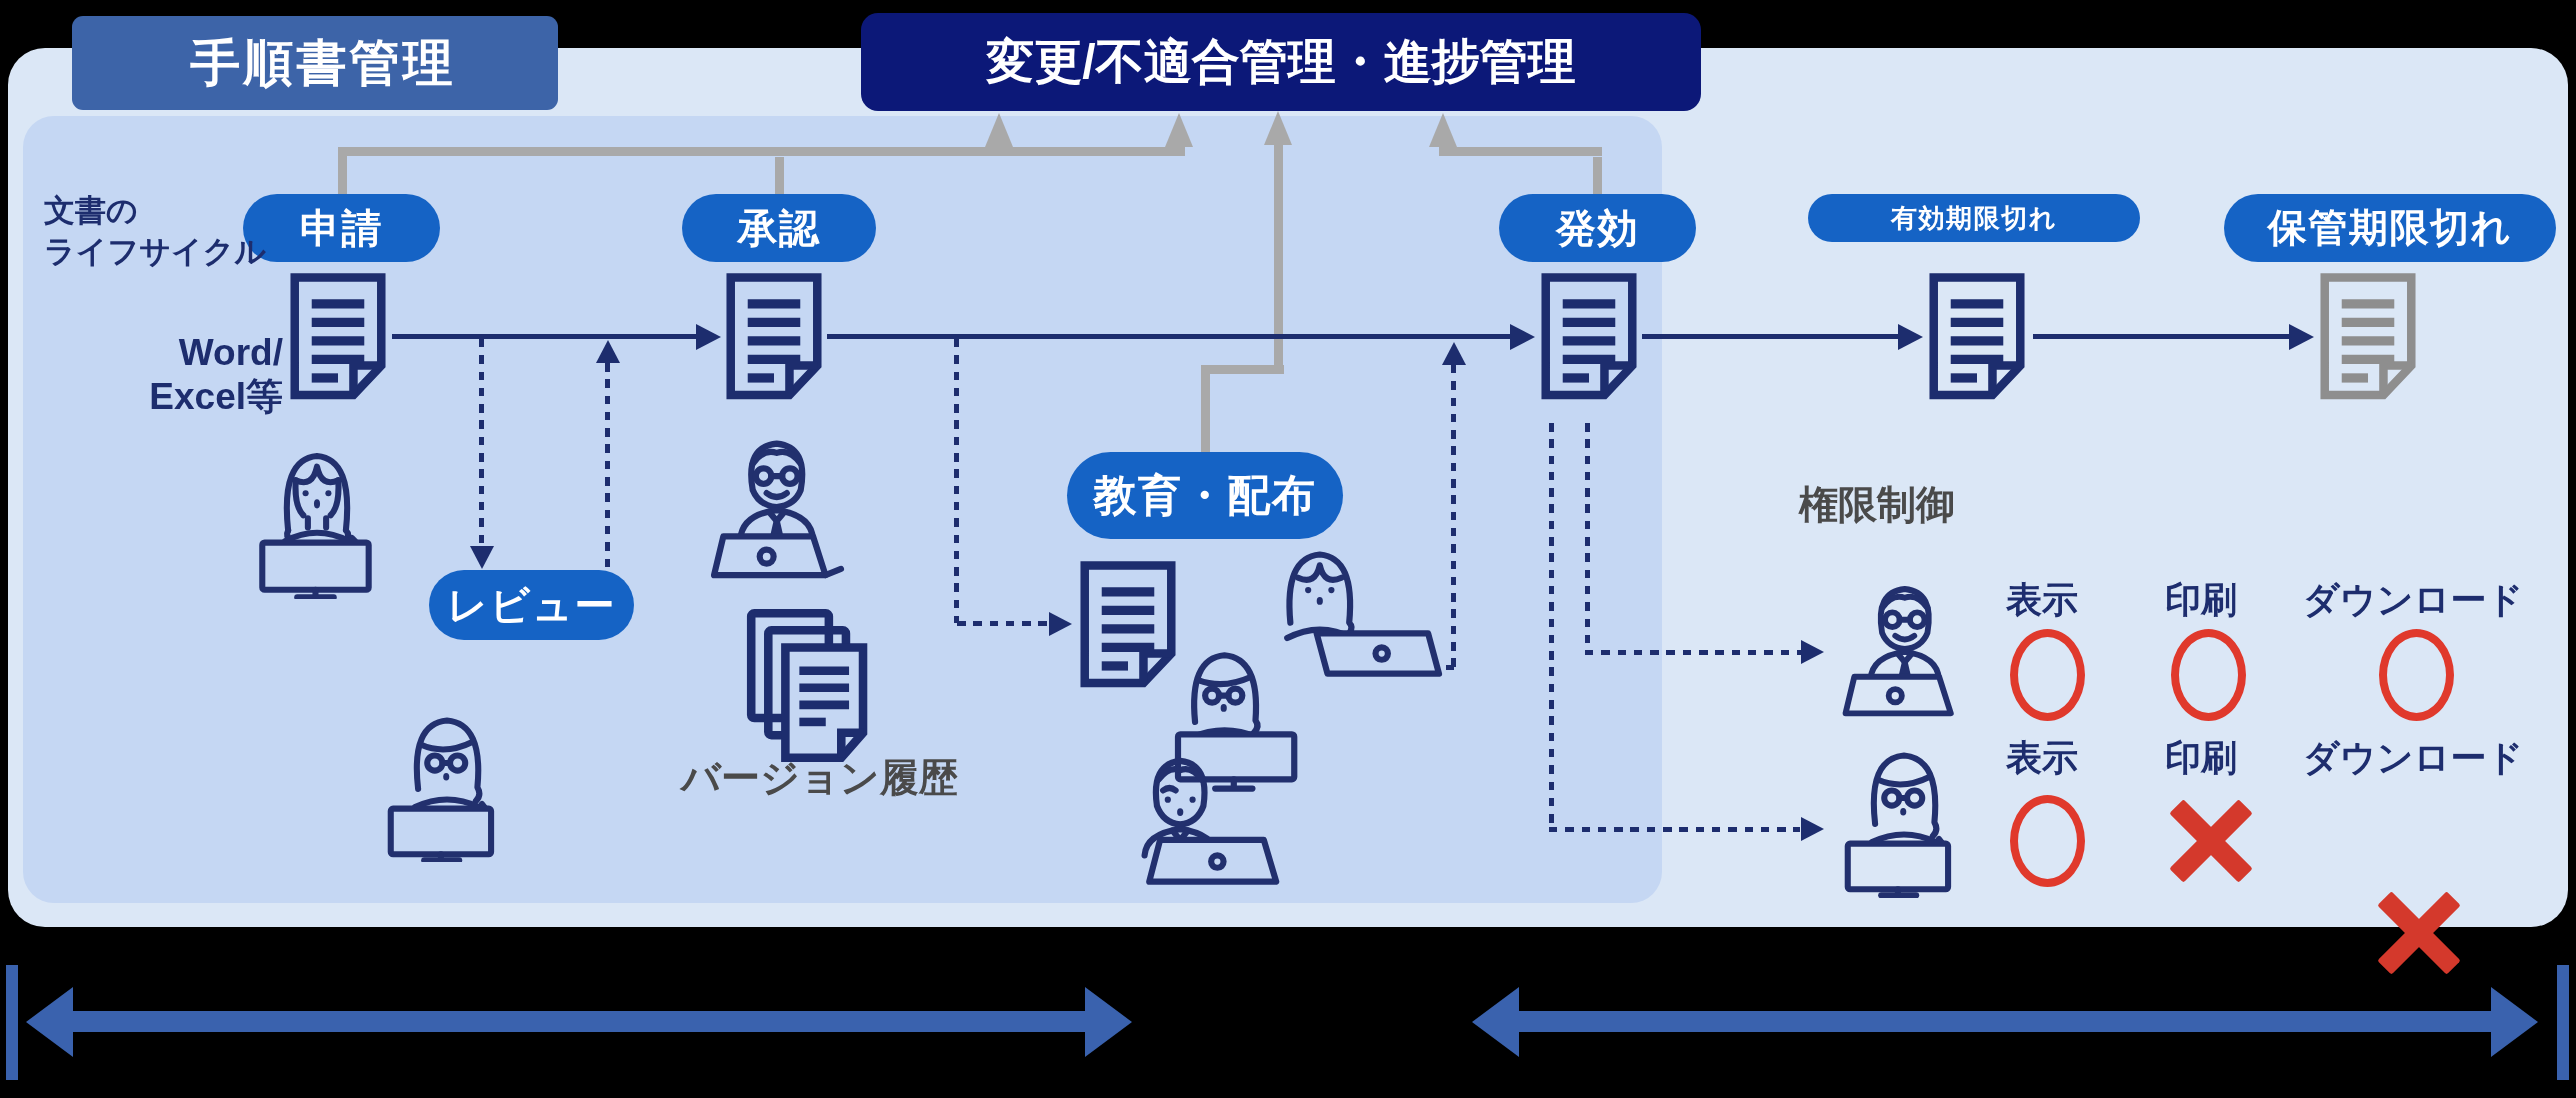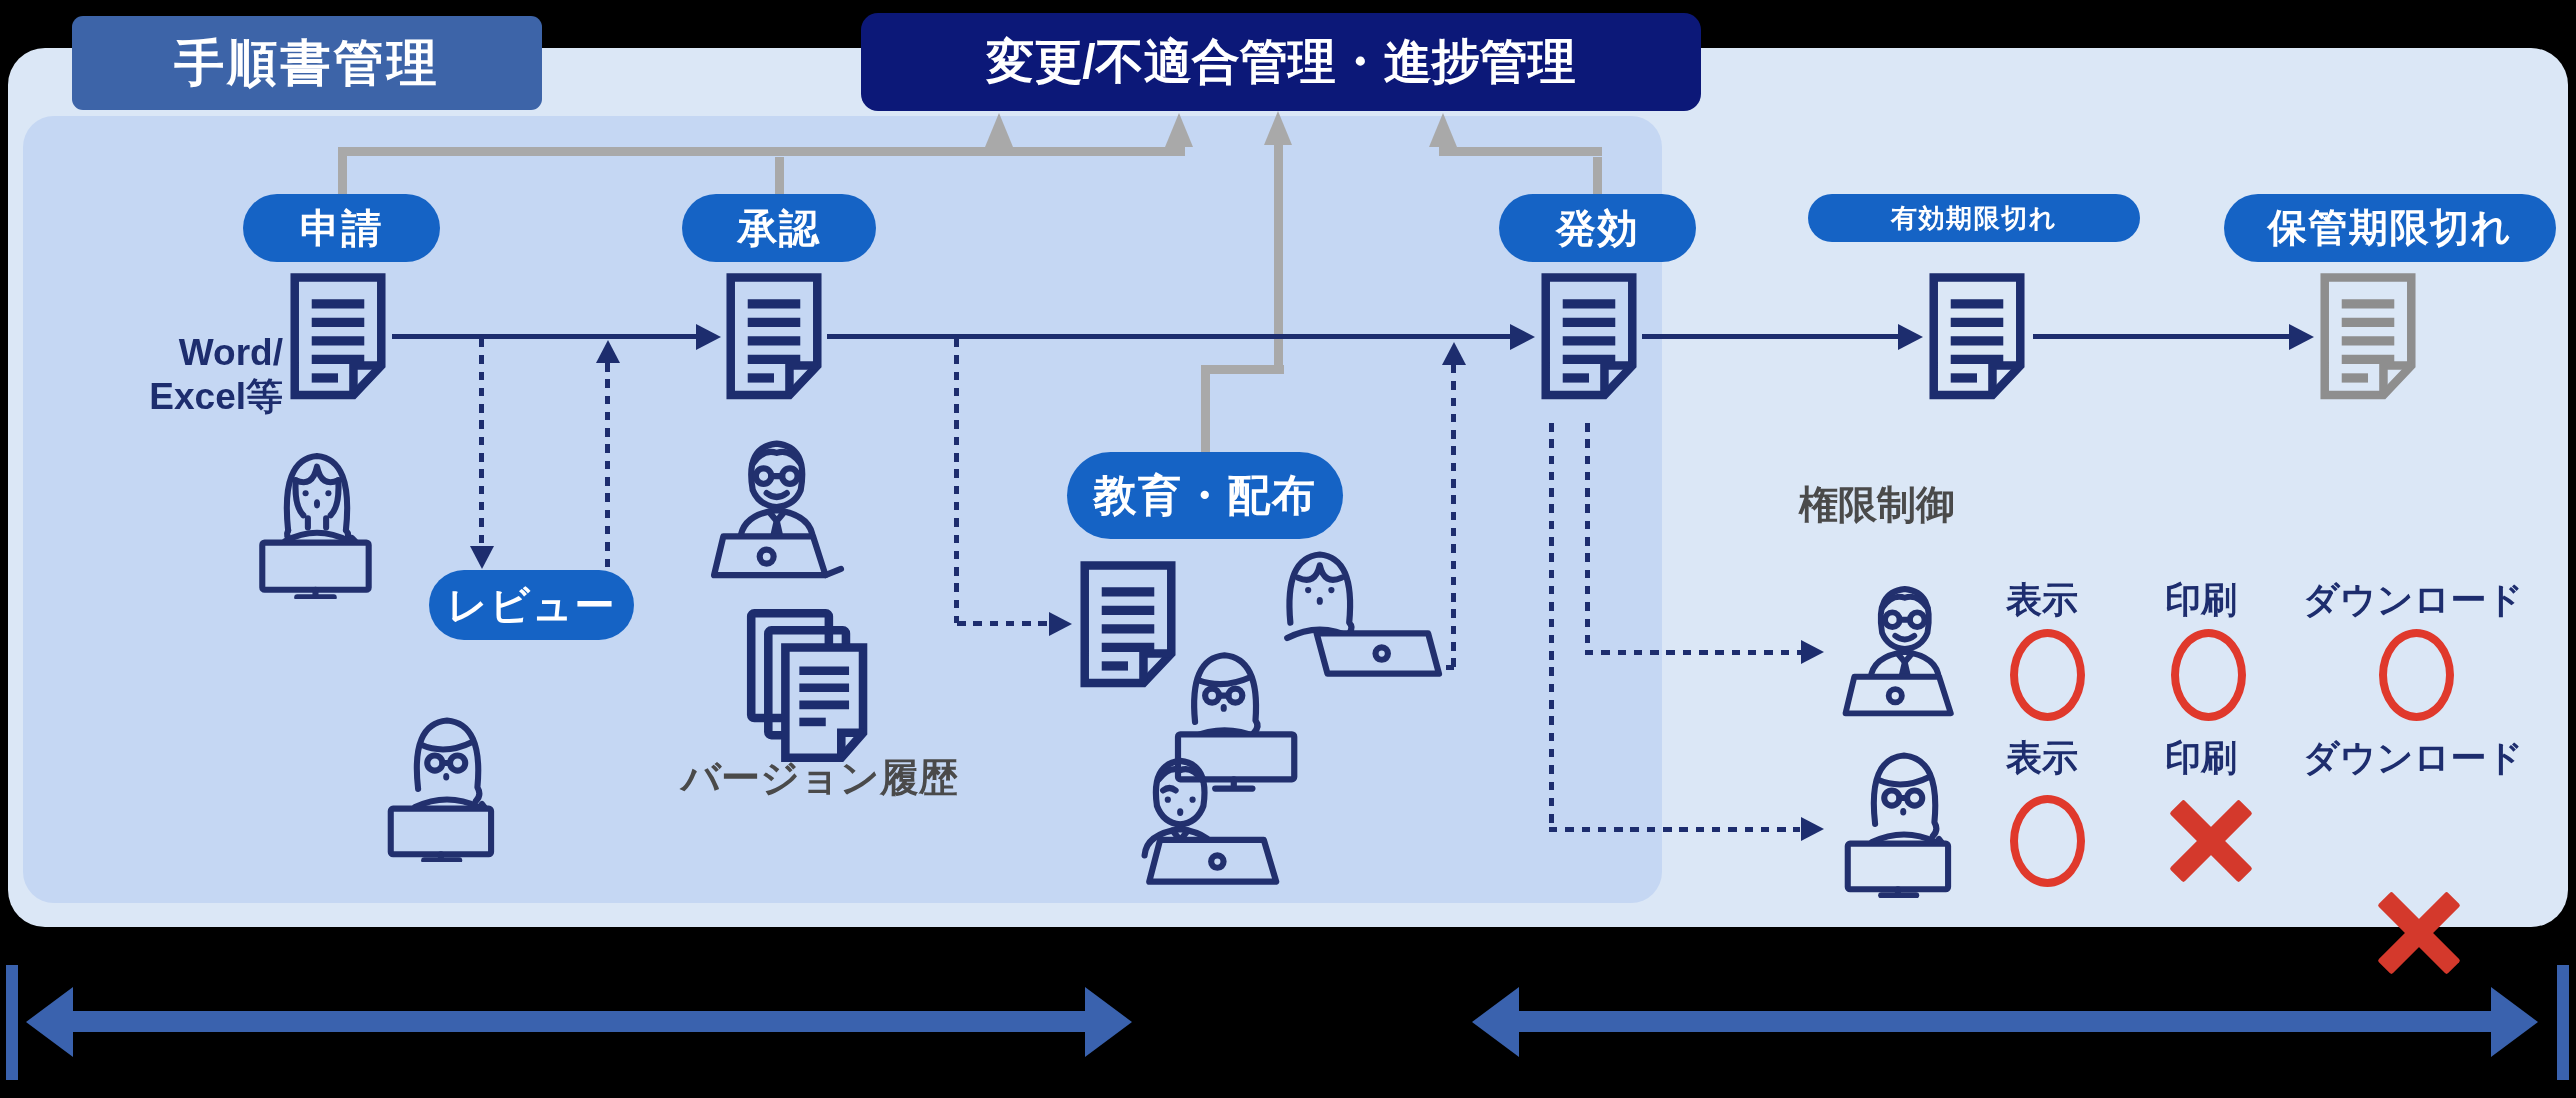--- a/index.html
+++ b/index.html
@@ -2,21 +2,21 @@
 <html style="font-size:12.4px"><head>
 <meta charset="utf-8">
 <style>
   html,body{margin:0;padding:0;background:#000;}
   .stage{position:relative;width:2576px;height:1098px;background:#000;overflow:hidden;
          font-family:"Liberation Sans",sans-serif;}
   .abs{position:absolute;}
   .panel-outer{left:7.8px;top:48px;width:2560px;height:879px;background:#dbe7f6;border-radius:37px;}
   .panel-inner{left:23px;top:116px;width:1639px;height:787px;background:#c5d7f3;border-radius:31px;}
   .titlebox{display:flex;align-items:center;justify-content:center;color:#fff;font-weight:bold;}
-  .title-left{left:72px;top:16.3px;width:470px;height:94px;background:#3d64a8;border-radius:11px;font-size:50px;letter-spacing:3.1px;}
+  .title-left{left:72px;top:16.3px;width:470px;height:94px;background:#3d64a8;border-radius:11px;font-size:50px;letter-spacing:3.1px;padding-left:16px;}
   .title-center{left:861px;top:13px;width:840px;height:98px;background:#0c1878;border-radius:17px;font-size:48px;}
   .pill{display:flex;align-items:center;justify-content:center;background:#1563c5;color:#fff;
         font-weight:bold;font-size:40px;border-radius:47px;letter-spacing:1.6px;}
   .p-apply{left:243px;top:194px;width:197px;height:68px;}
   .p-approve{left:682px;top:194px;width:194px;height:68px;}
   .p-review{left:429px;top:570px;width:205px;height:70px;text-align:center;}
   .p-educate{left:1067px;top:452px;width:276px;height:87px;font-size:43px;}
   .p-issue{left:1499px;top:194px;width:197px;height:68px;}
   .p-expired{left:1808px;top:194px;width:332px;height:48px;font-size:26px;}
   .p-retention{left:2224px;top:194px;width:332px;height:68px;font-size:39px;}
@@ -124,20 +124,24 @@
   <div class="abs pill p-issue">
       <span>発効</span>
     </div>
   <div class="abs pill p-expired">
       <span>有効期限切れ</span>
     </div>
   <div class="abs pill p-retention">
       <span>保管期限切れ</span>
     </div>
 
+  <div class="abs lbl navy lifecycle">
+    <div>文書の</div>
+    <div>ライフサイクル</div>
+  </div>
   <div class="abs lbl navy wordexcel">
     <div>Word/</div>
     <div>Excel等</div>
   </div>
   <div class="abs lbl gray-lbl versionhist" style="text-align:center;"><span>バージョン履歴</span></div>
   <div class="abs lbl gray-lbl permctl"><span>権限制御</span></div>
 
   <svg class="abs" style="left:287px;top:271px;" width="102" height="132" viewBox="0 0 132 170">
     <g stroke="#1d2d6e" stroke-width="11" fill="none" stroke-linejoin="miter">
       <path d="M10 8 H122 V122 L86 160 H10 Z"></path>

